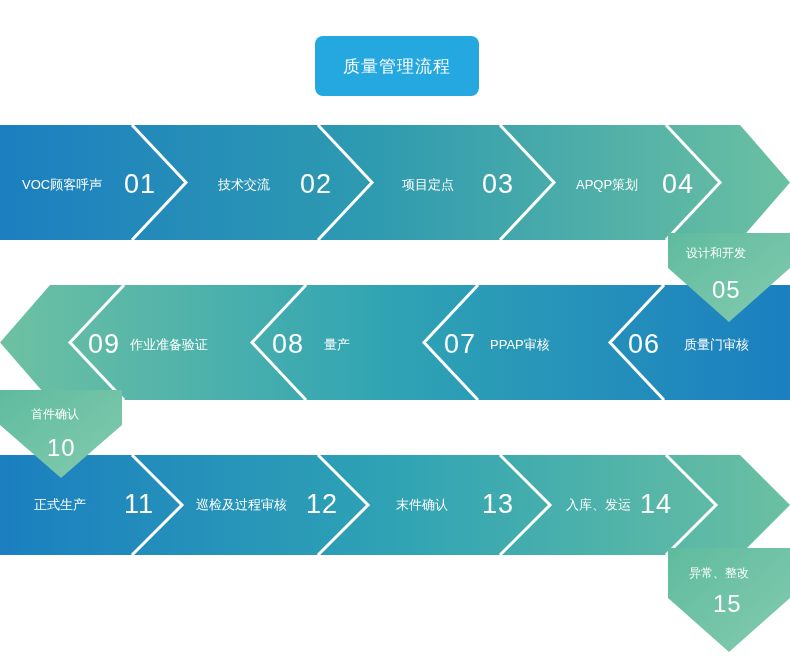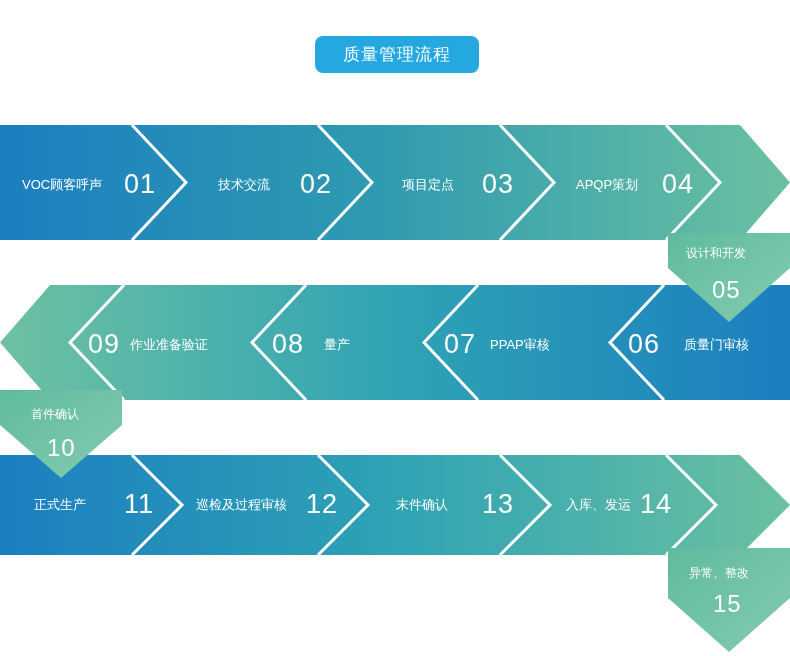--- a/index.html
+++ b/index.html
@@ -4,21 +4,21 @@
 <style>
   html,body{margin:0;padding:0;background:#ffffff;}
   body{
     width:790px;height:656px;overflow:hidden;
     font-family:"Liberation Sans","DejaVu Sans",sans-serif;
   }
   #stage{position:relative;width:790px;height:656px;background:#fff;}
 
   
   .title-pill{
-    position:absolute;left:315px;top:36px;width:164px;height:37px;
+    position:absolute;left:315px;top:36px;width:164px;height:60px;
     background:#25a7e0;border-radius:8px;
     display:flex;align-items:center;justify-content:center;
     color:#ffffff;font-size:17px;letter-spacing:1px;
   }
 
   
   svg#flow{position:absolute;left:0;top:0;width:790px;height:656px;}
   svg#flow text{fill:#ffffff;dominant-baseline:middle;}
   .lbl{font-size:13px;}
   .lbl-sm{font-size:12px;}

